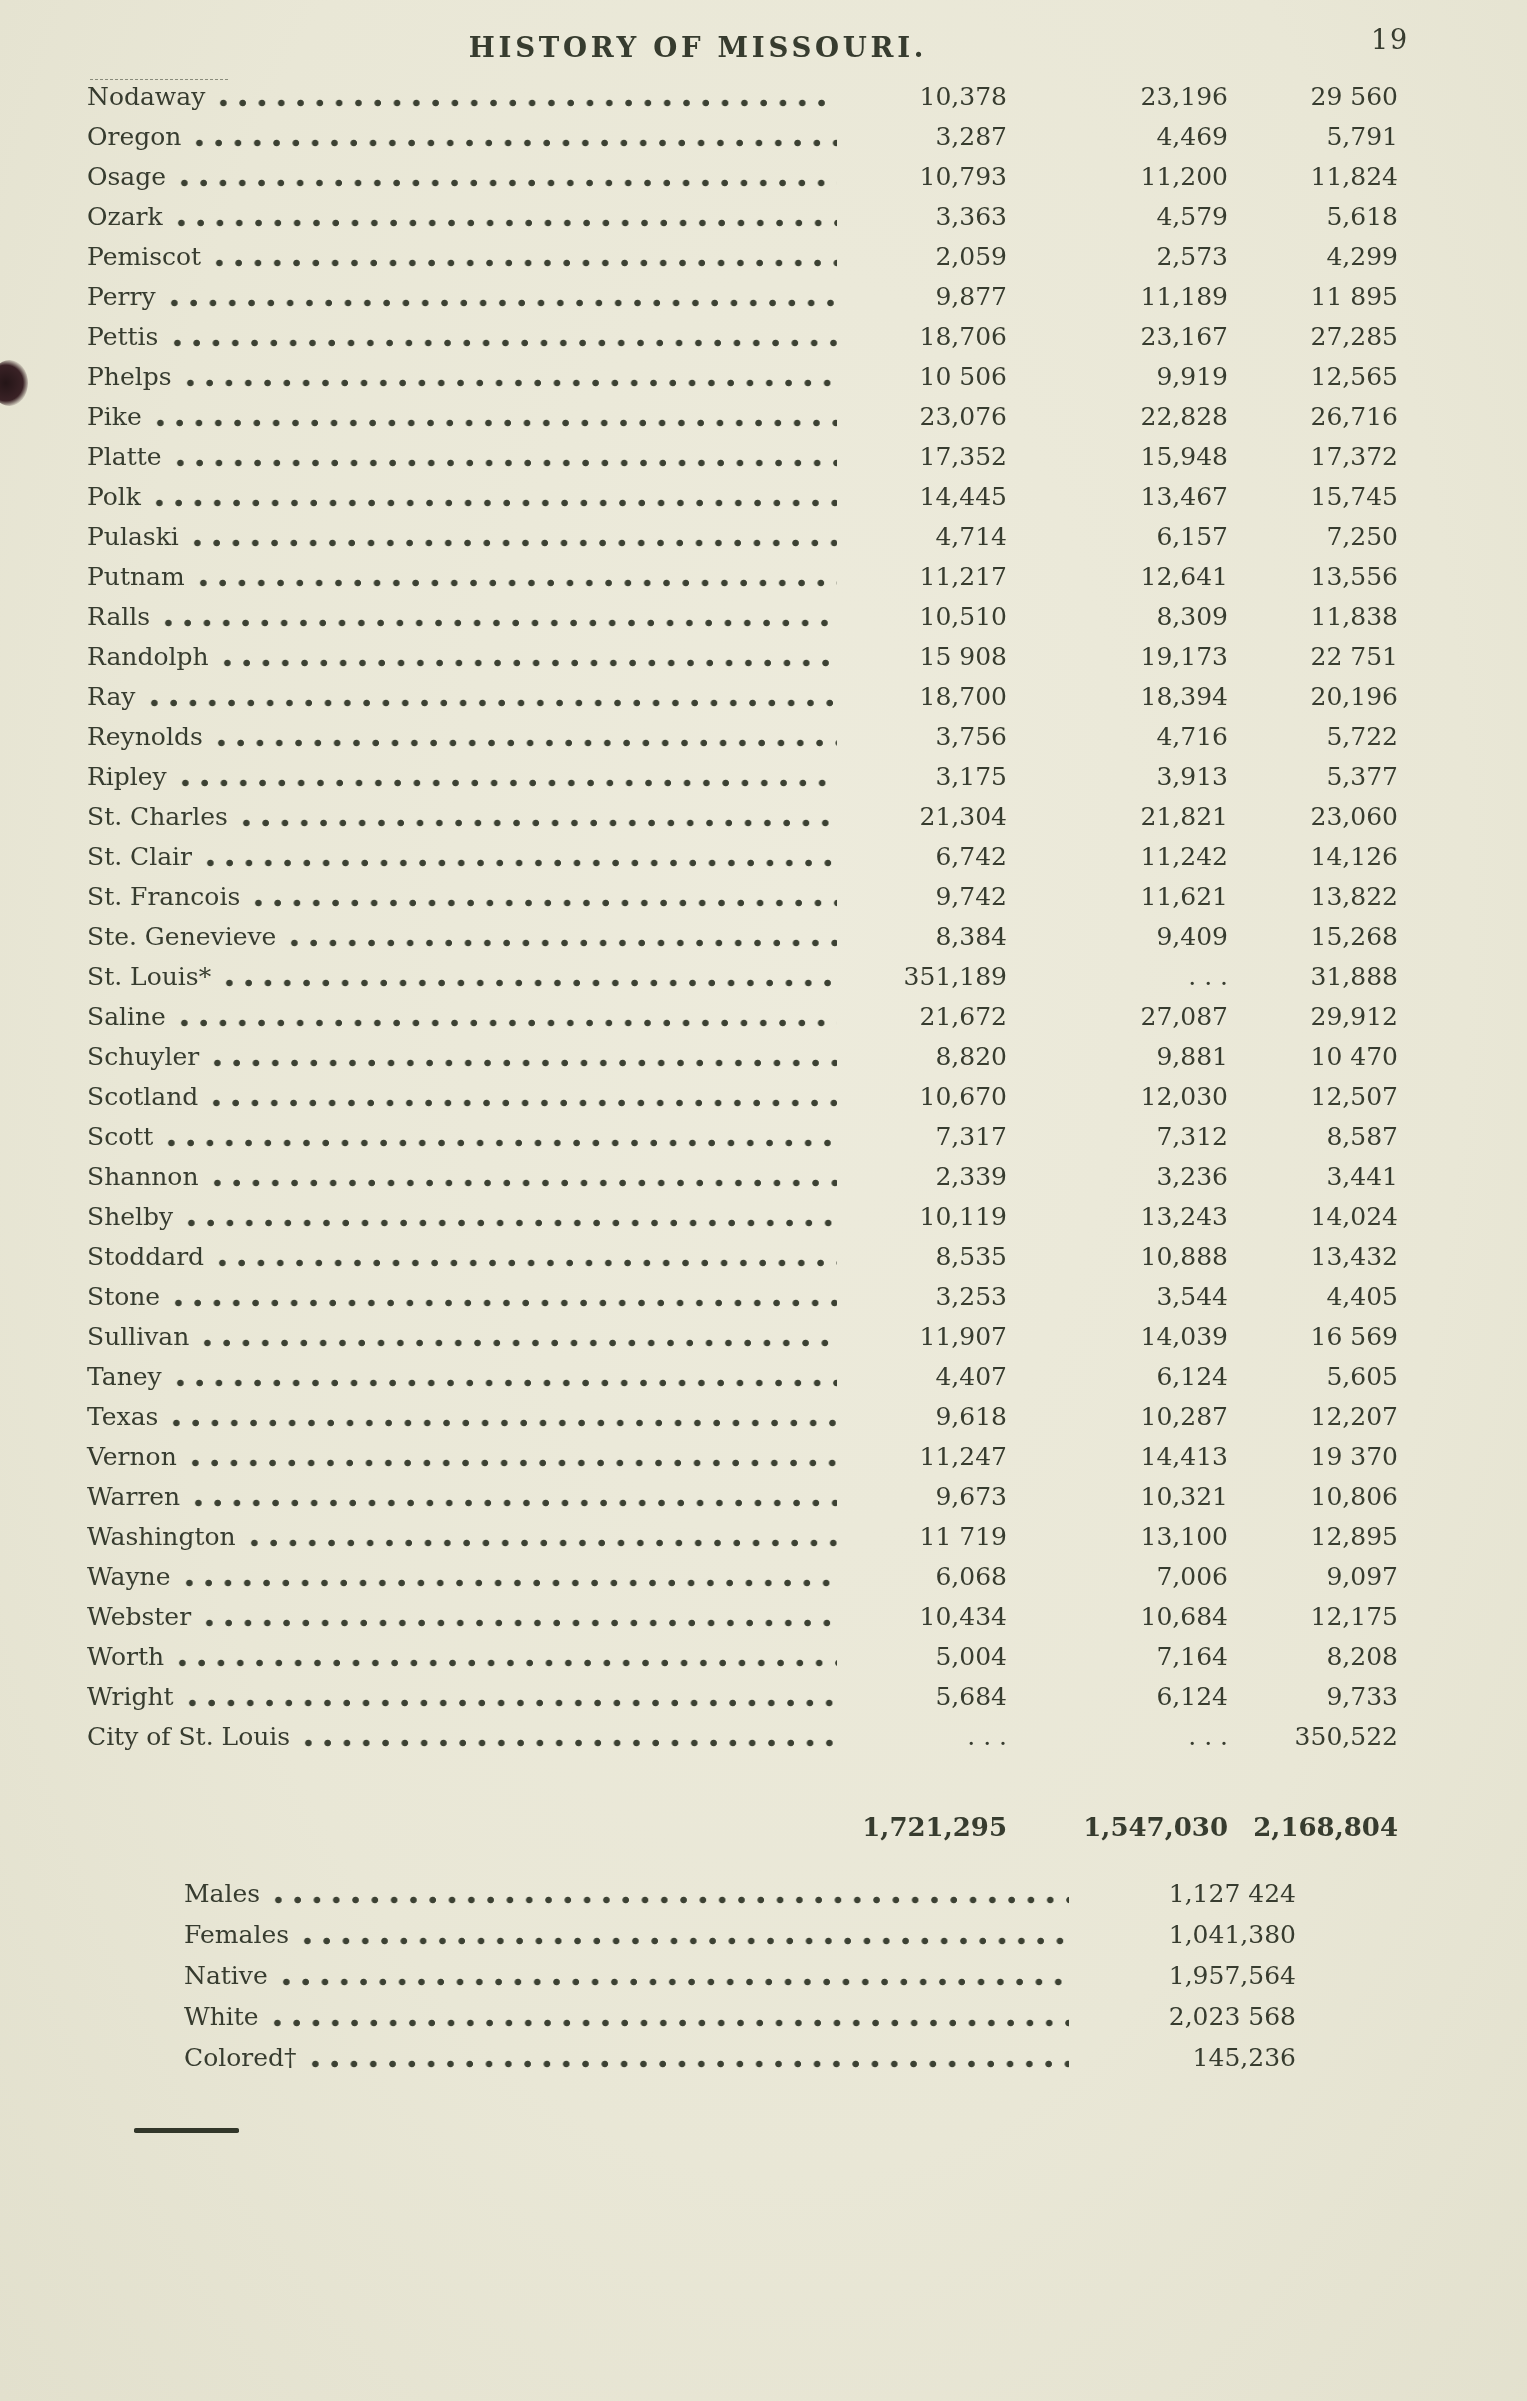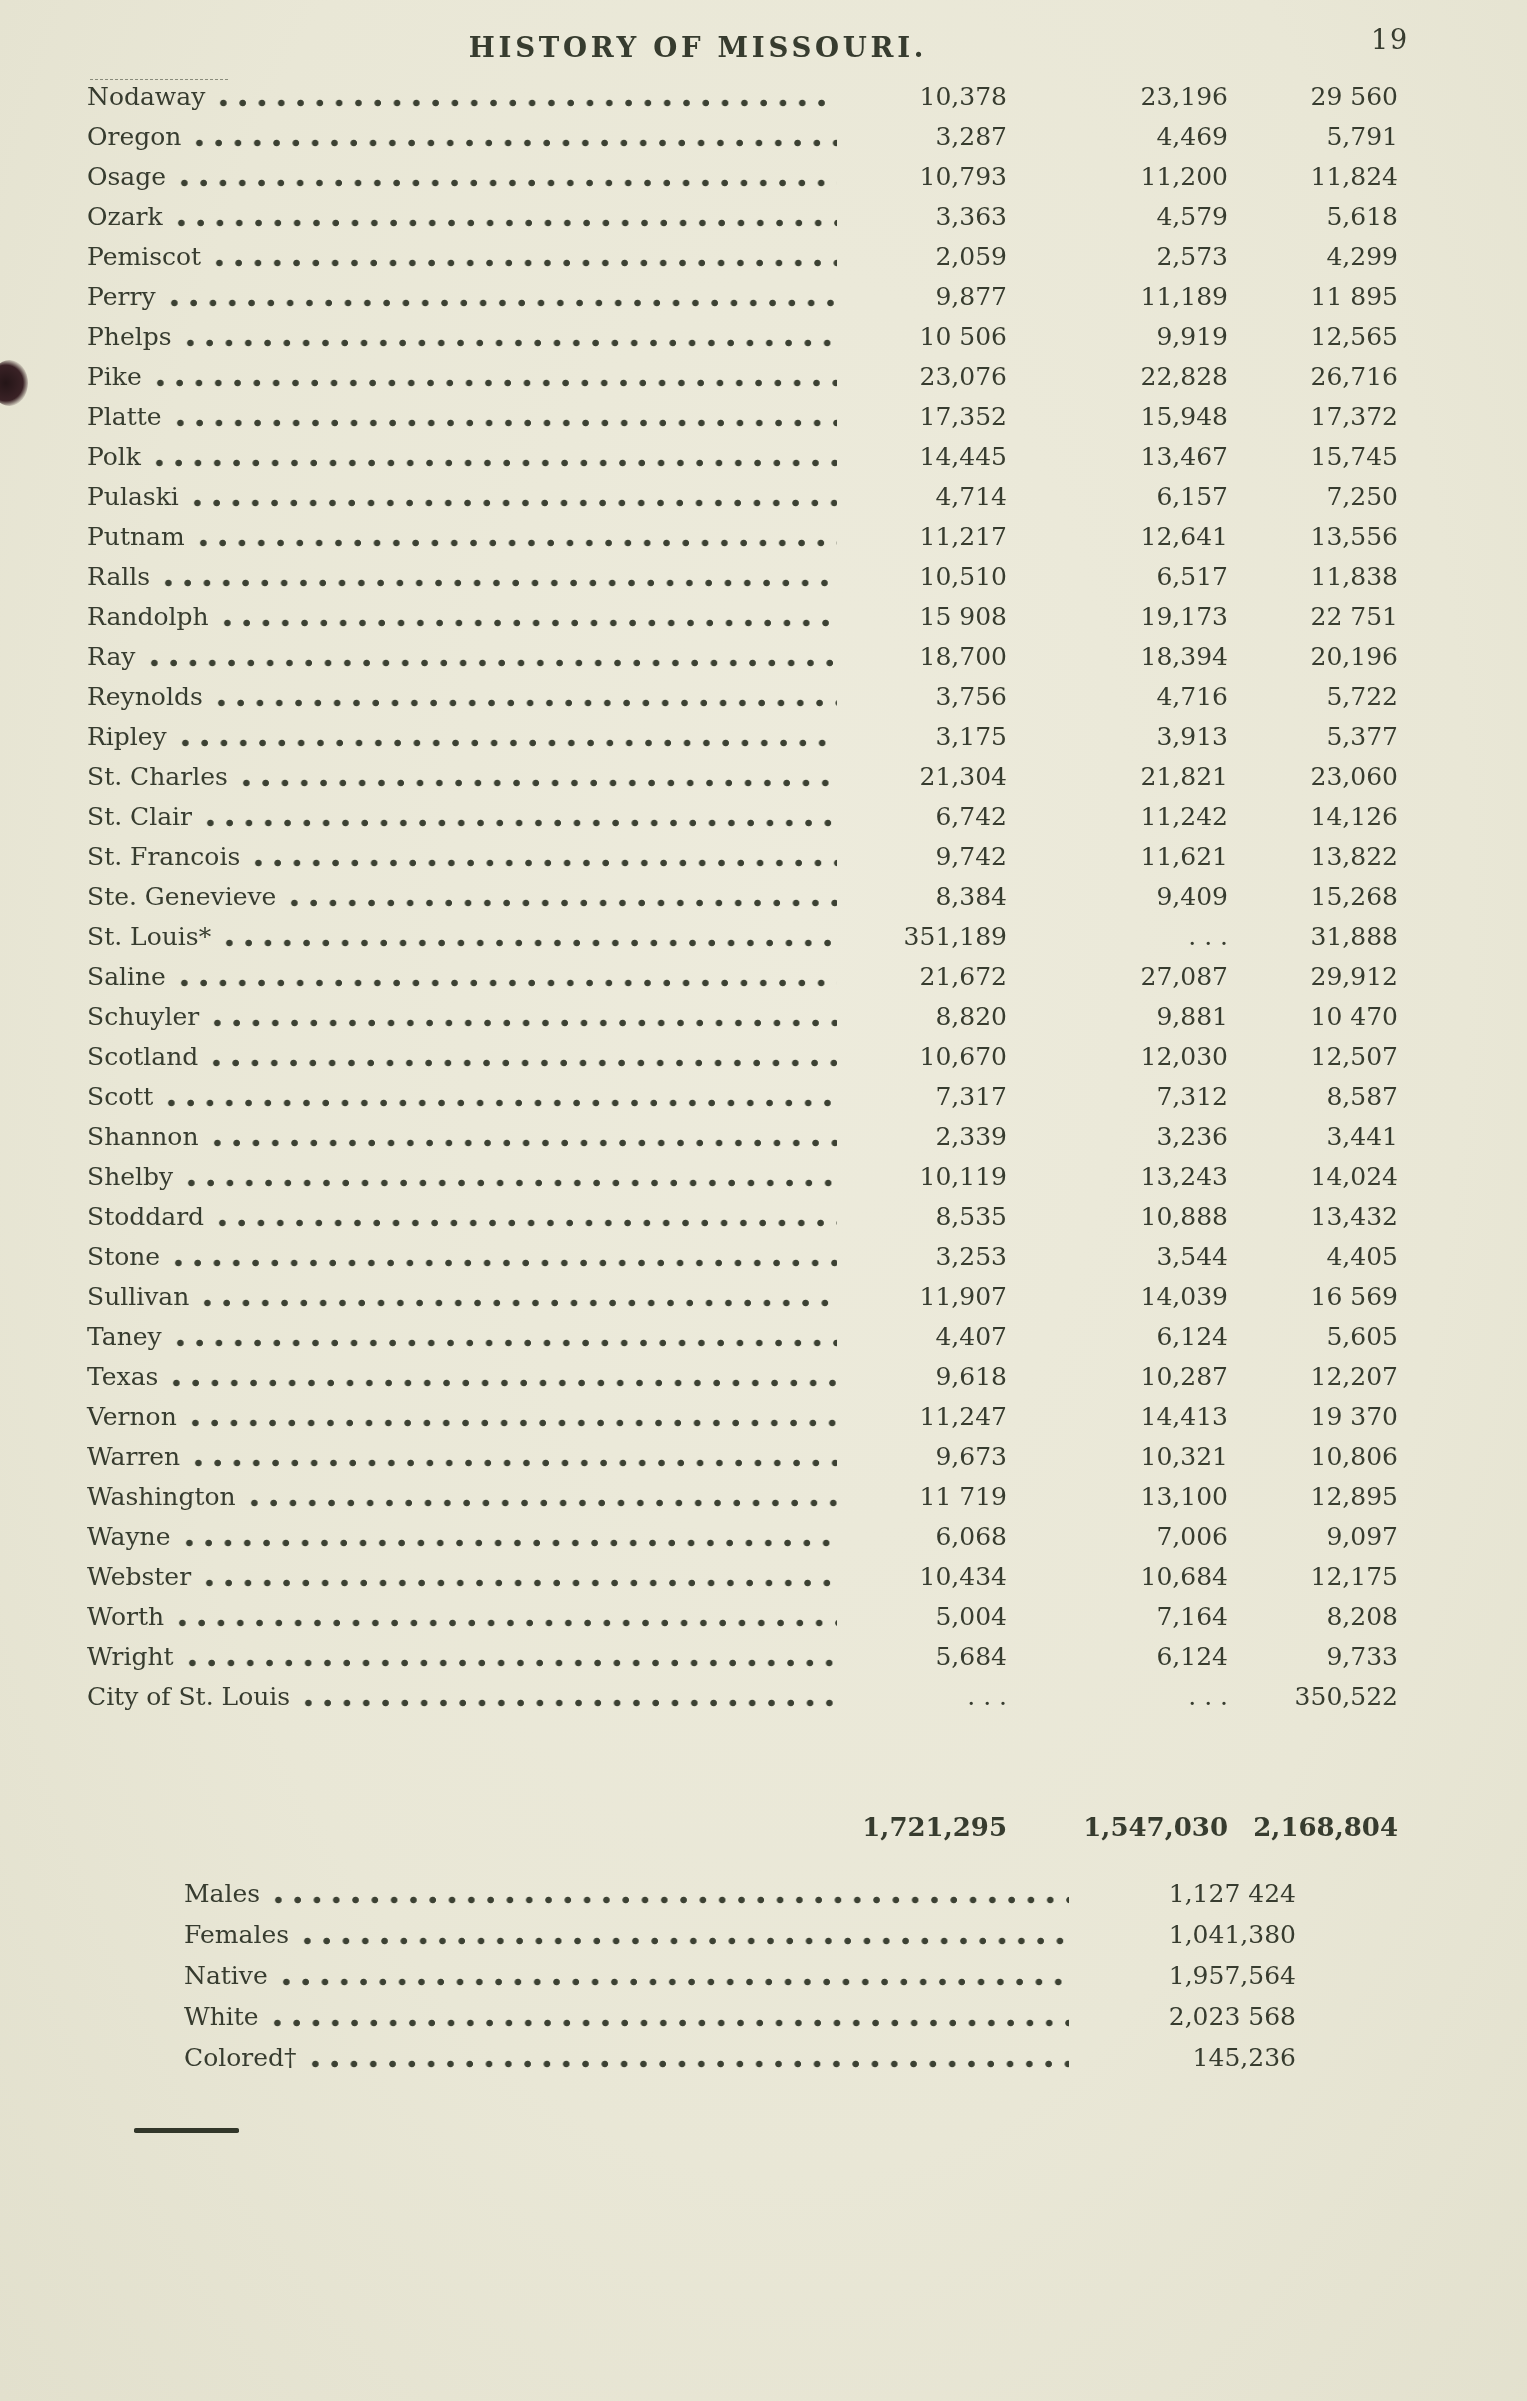--- a/index.html
+++ b/index.html
@@ -121,20 +121,27 @@
         <span class="c3">4,299</span>
       </div>
       <div class="row">
         <span class="name">Perry</span>
         <span class="leader"></span>
         <span class="c1">9,877</span>
         <span class="c2">11,189</span>
         <span class="c3">11 895</span>
       </div>
       <div class="row">
+        <span class="name">Pettis</span>
+        <span class="leader"></span>
+        <span class="c1">18,706</span>
+        <span class="c2">23,167</span>
+        <span class="c3">27,285</span>
+      </div>
+      <div class="row">
         <span class="name">Phelps</span>
         <span class="leader"></span>
         <span class="c1">10 506</span>
         <span class="c2">9,919</span>
         <span class="c3">12,565</span>
       </div>
       <div class="row">
         <span class="name">Pike</span>
         <span class="leader"></span>
         <span class="c1">23,076</span>
@@ -166,21 +173,21 @@
         <span class="name">Putnam</span>
         <span class="leader"></span>
         <span class="c1">11,217</span>
         <span class="c2">12,641</span>
         <span class="c3">13,556</span>
       </div>
       <div class="row">
         <span class="name">Ralls</span>
         <span class="leader"></span>
         <span class="c1">10,510</span>
-        <span class="c2">6,517</span>
+        <span class="c2">8,309</span>
         <span class="c3">11,838</span>
       </div>
       <div class="row">
         <span class="name">Randolph</span>
         <span class="leader"></span>
         <span class="c1">15 908</span>
         <span class="c2">19,173</span>
         <span class="c3">22 751</span>
       </div>
       <div class="row">

